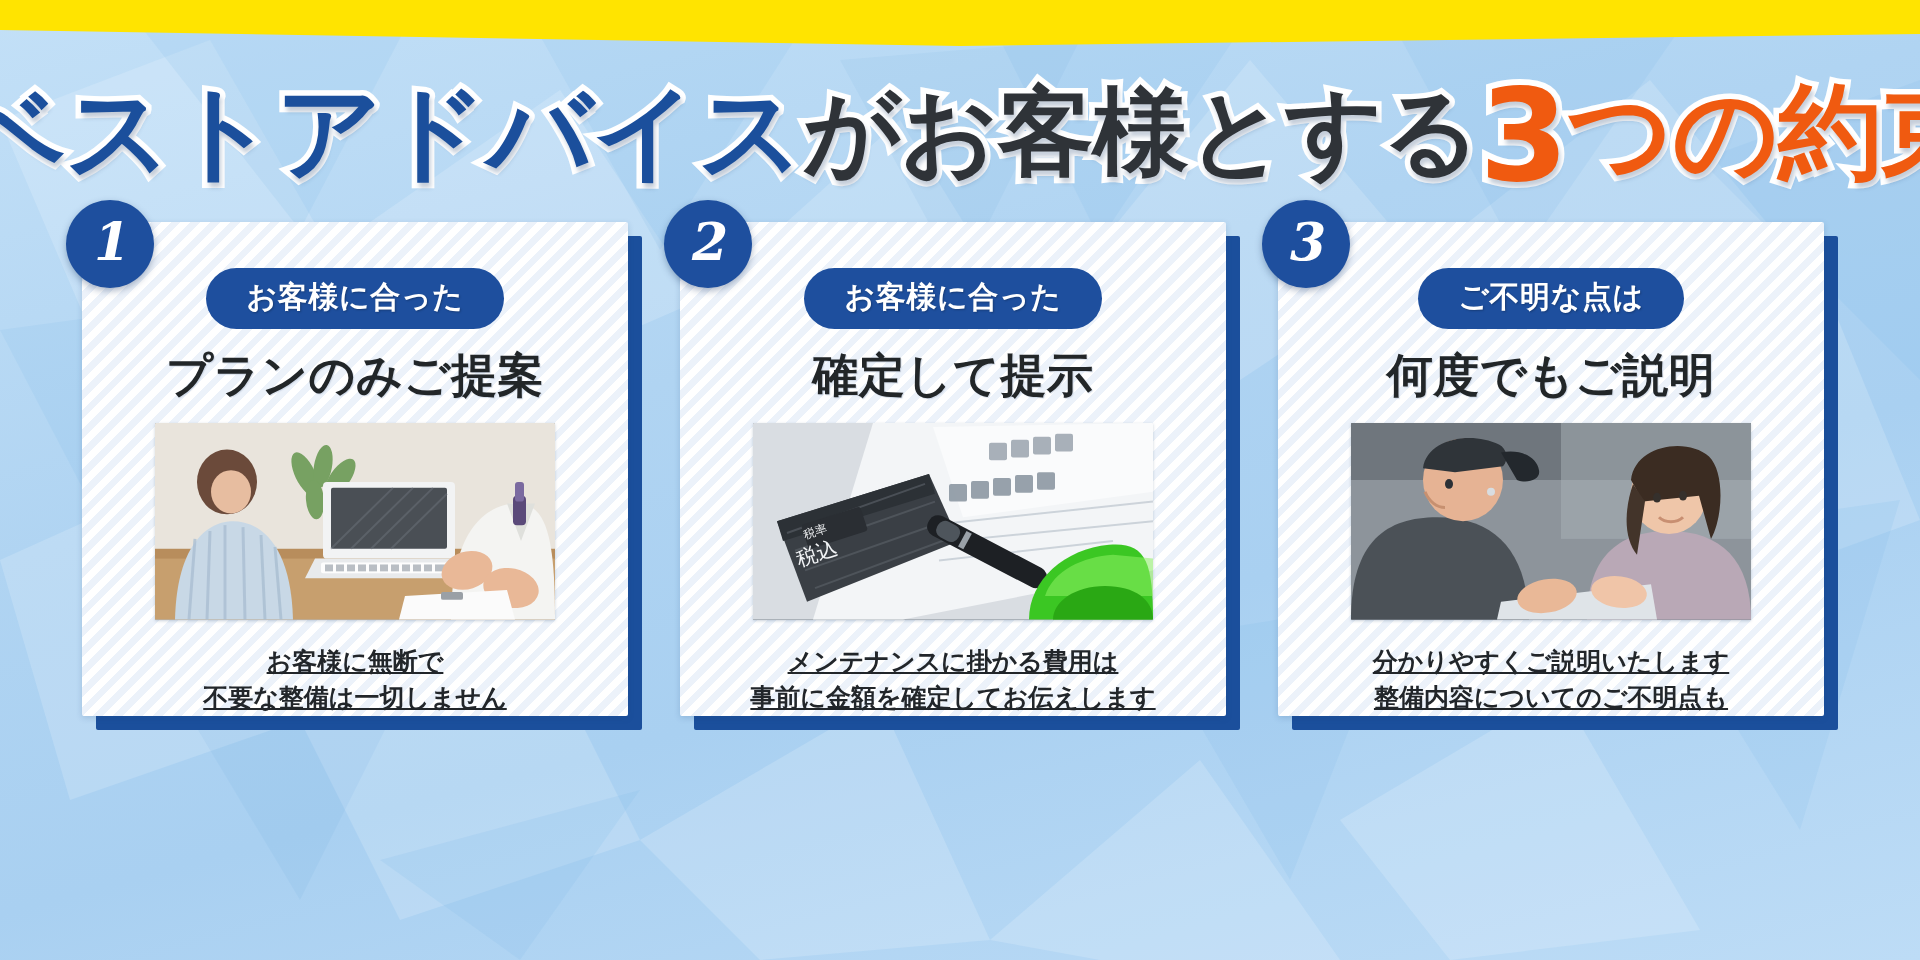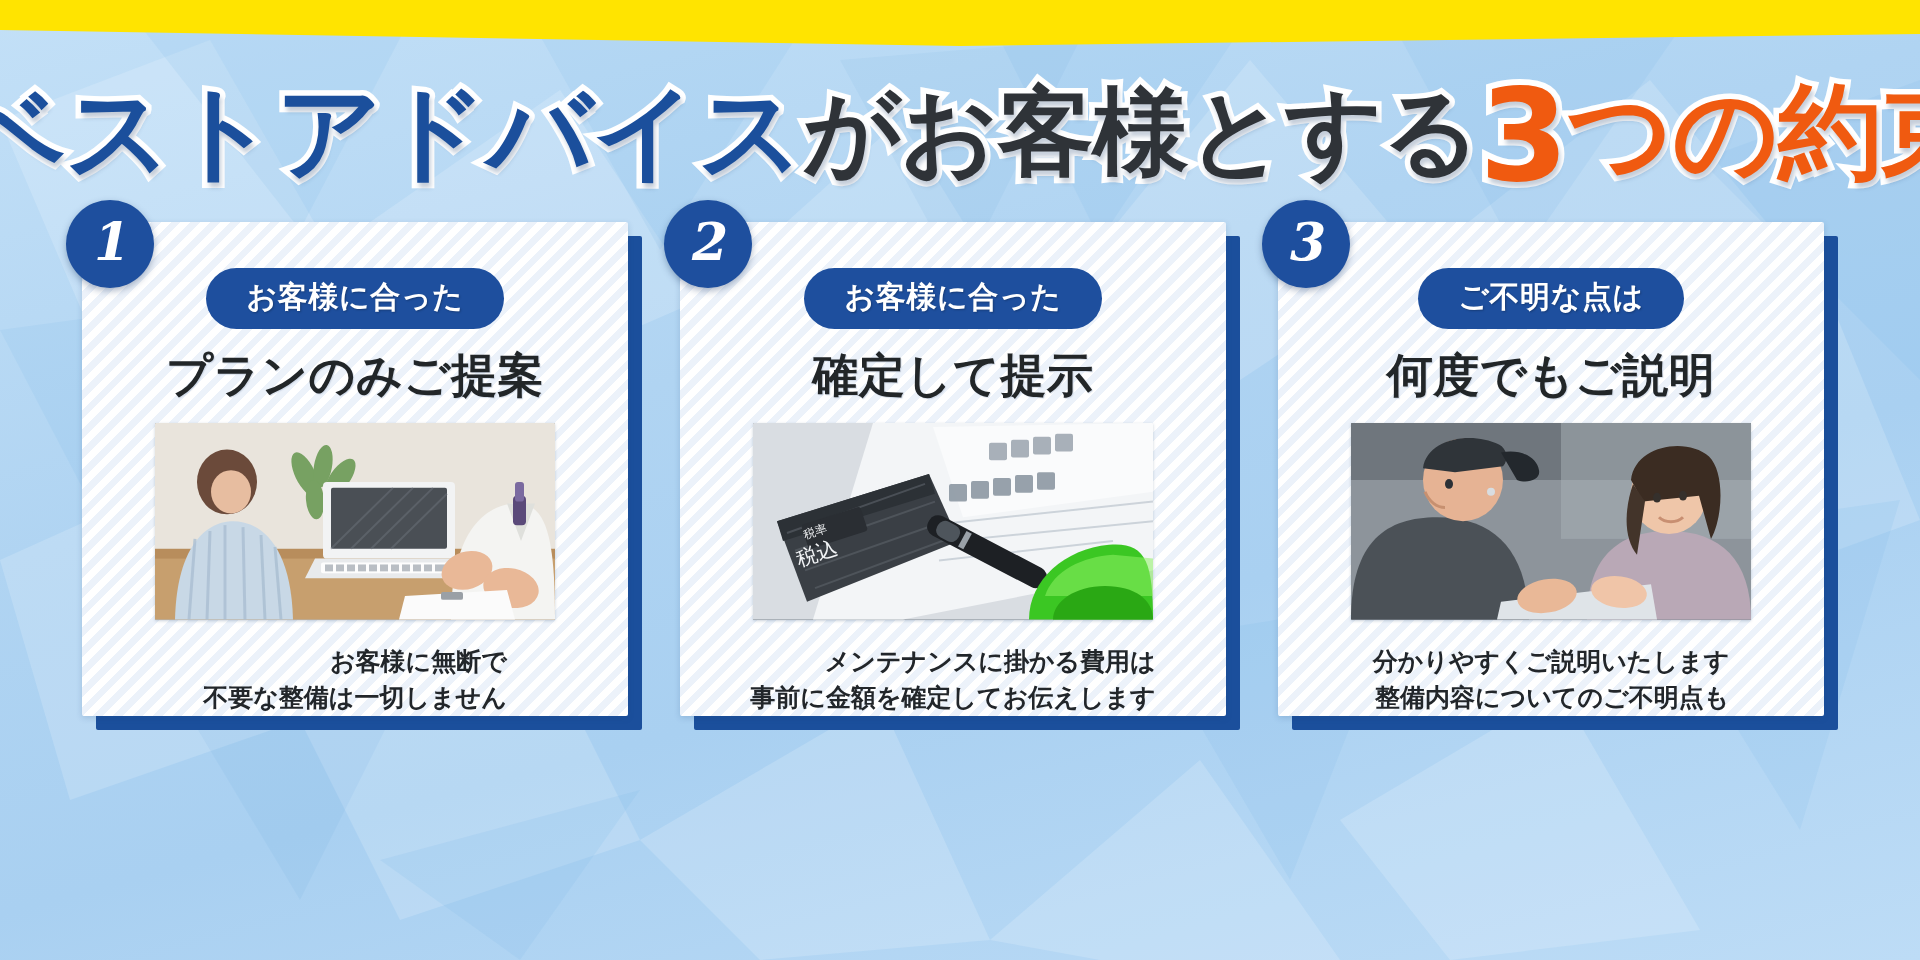--- a/index.html
+++ b/index.html
@@ -105,23 +105,24 @@
   
   .photo{
     margin-top:16px; width:400px; height:200px;
     position:relative; overflow:hidden;
     background:#7d8791; border-radius:1px;
     box-shadow:0 1px 3px rgba(40,70,110,.25);
   }
   .photo svg{ position:absolute; inset:0; width:100%; height:100%; display:block;}
 
   .caption{
-    margin-top:24px; text-align:right;
+    margin-top:24px; text-align:center;
     font-size:25px; font-weight:700; color:#22262a; line-height:1.45;
     white-space:nowrap;
+    text-decoration:underline;
   }
 </style>
 </head>
 <body>
 
 <div id="bg-base"></div>
 
 <div id="bg-facets">
   <svg viewBox="0 0 1920 960" preserveAspectRatio="none">
     <g fill="#ffffff" opacity="0.30">

